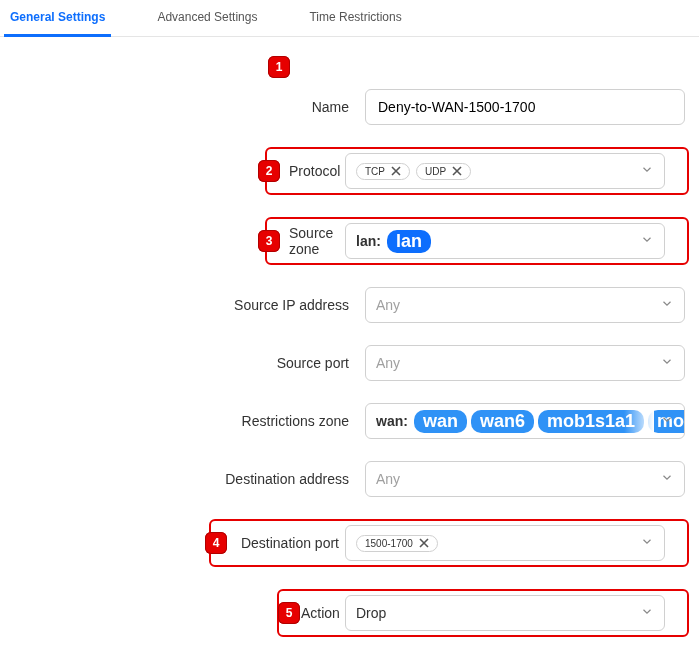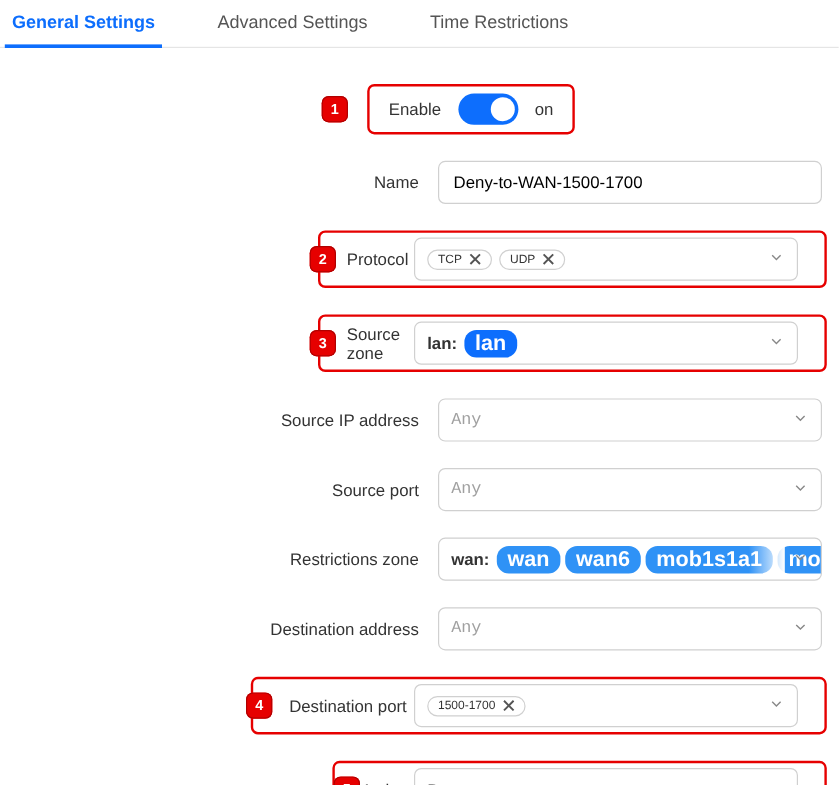--- a/index.html
+++ b/index.html
@@ -9,37 +9,37 @@
     --muted:#a0a0a0;
     --border:#d0d0d0;
     --tab-border:#e5e5e5;
     --red:#e60000;
     --tag-blue:#2f92f6;
   }
   *{box-sizing:border-box;font-family:"Segoe UI",Arial,sans-serif;}
   body{margin:0;padding:0;width:699px;background:#fff;color:var(--text);font-size:14px;}
   
   .tabs{display:flex;gap:40px;padding:0 4px;border-bottom:1px solid var(--tab-border);}
-  .tab{padding:10px 6px 12px;color:#555;cursor:pointer;position:relative;font-size:15px;}
+  .tab{padding:10px 6px 12px;color:#555;cursor:pointer;position:relative;font-size:12px;}
   .tab.active{color:var(--blue);font-weight:600;}
   .tab.active::after{content:"";position:absolute;left:0;right:0;bottom:-1px;height:3px;background:var(--blue);}
   
   .form{padding:30px 10px 10px 10px;display:flex;flex-direction:column;gap:22px;}
   .row{display:flex;align-items:center;gap:10px;position:relative;}
   .label{width:345px;text-align:right;padding-right:6px;color:#333;font-size:14px;}
   .field{flex:1;display:flex;align-items:center;gap:8px;position:relative;}
   .input,.select{
     width:320px;height:36px;border:1px solid var(--border);border-radius:6px;
     padding:0 34px 0 10px;background:#fff;display:flex;align-items:center;gap:6px;
     font-size:14px;position:relative;overflow:hidden;
   }
   .input input{border:none;outline:none;width:100%;font-size:14px;background:transparent;}
   .chevron{position:absolute;right:10px;top:50%;transform:translateY(-50%);pointer-events:none;}
   .chevron svg{width:14px;height:14px;stroke:#888;}
-  .placeholder{color:var(--muted);font-family:Liberation Mono, monospace;}
+  .placeholder{color:var(--muted);}
   
   .toggle{width:50px;height:26px;background:var(--blue);border-radius:20px;position:relative;cursor:pointer;margin:0 6px;}
   .toggle .knob{width:20px;height:20px;background:#fff;border-radius:50%;position:absolute;top:3px;right:3px;}
   
   .tag{display:inline-flex;align-items:center;gap:6px;border:1px solid var(--border);border-radius:14px;padding:2px 8px;font-size:10px;color:#333;background:#fff;}
   .tag .x{cursor:pointer;color:#555;display:inline-flex;}
   .tag .x svg{width:10px;height:10px;stroke:#555;}
   
   .zone-pill{display:inline-flex;align-items:center;background:var(--tag-blue);color:#fff;border-radius:10px;padding:1px 9px;font-size:18px;font-weight:600;}
   .zone-wrap{display:flex;align-items:center;gap:4px;flex-wrap:nowrap;}
@@ -62,27 +62,20 @@
   <div class="tab active">General Settings</div>
   <div class="tab">Advanced Settings</div>
   <div class="tab">Time Restrictions</div>
 </div>
 
 <div class="form">
 
   <div class="row">
     <div class="marker" style="left:258px;">1</div>
     <div style="width:286px;"></div>
-    <div class="hl hl-wrap" style="display:flex;align-items:center;gap:8px;padding:6px 16px;">
-      <span class="label" style="width:auto;text-align:left;padding:0;">Enable</span>
-      <div class="toggle">
-          <div class="knob"></div>
-        </div>
-      <span>on</span>
-    </div>
   </div>
 
   <div class="row">
     <div class="label">Name</div>
     <div class="field">
       <div class="input">
         <input type="text" value="Deny-to-WAN-1500-1700" style="">
       </div>
     </div>
   </div>

